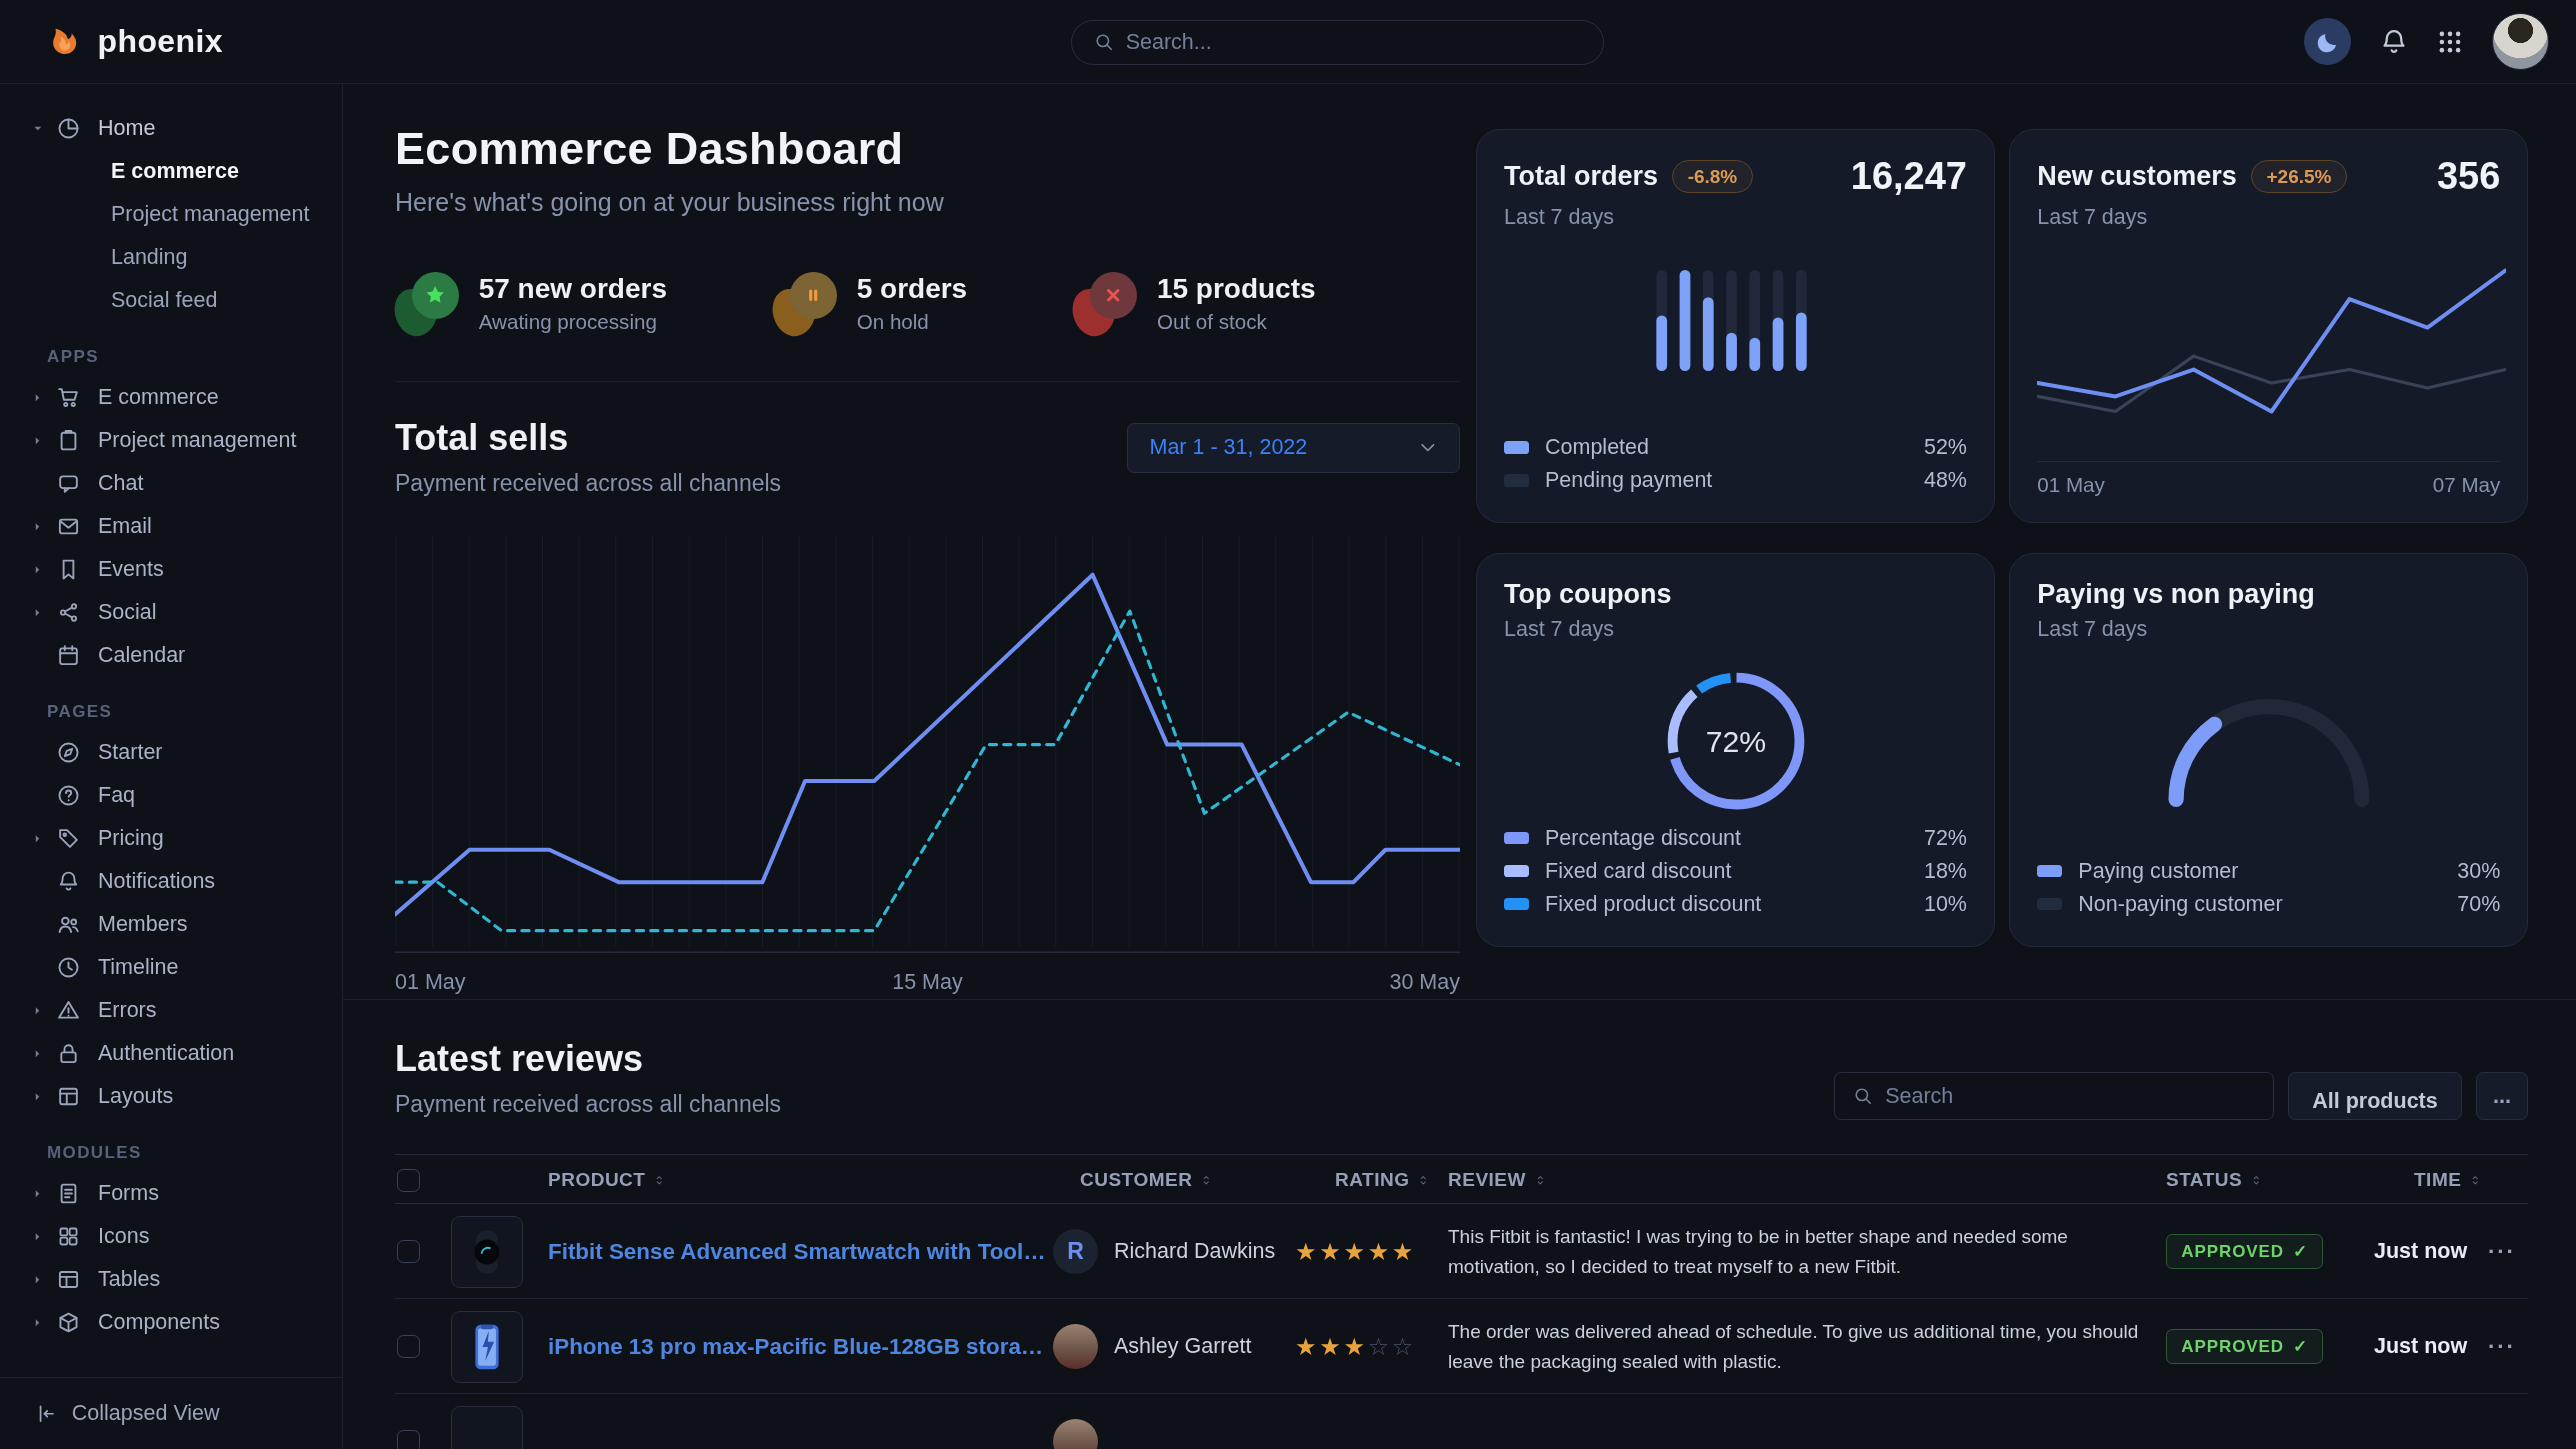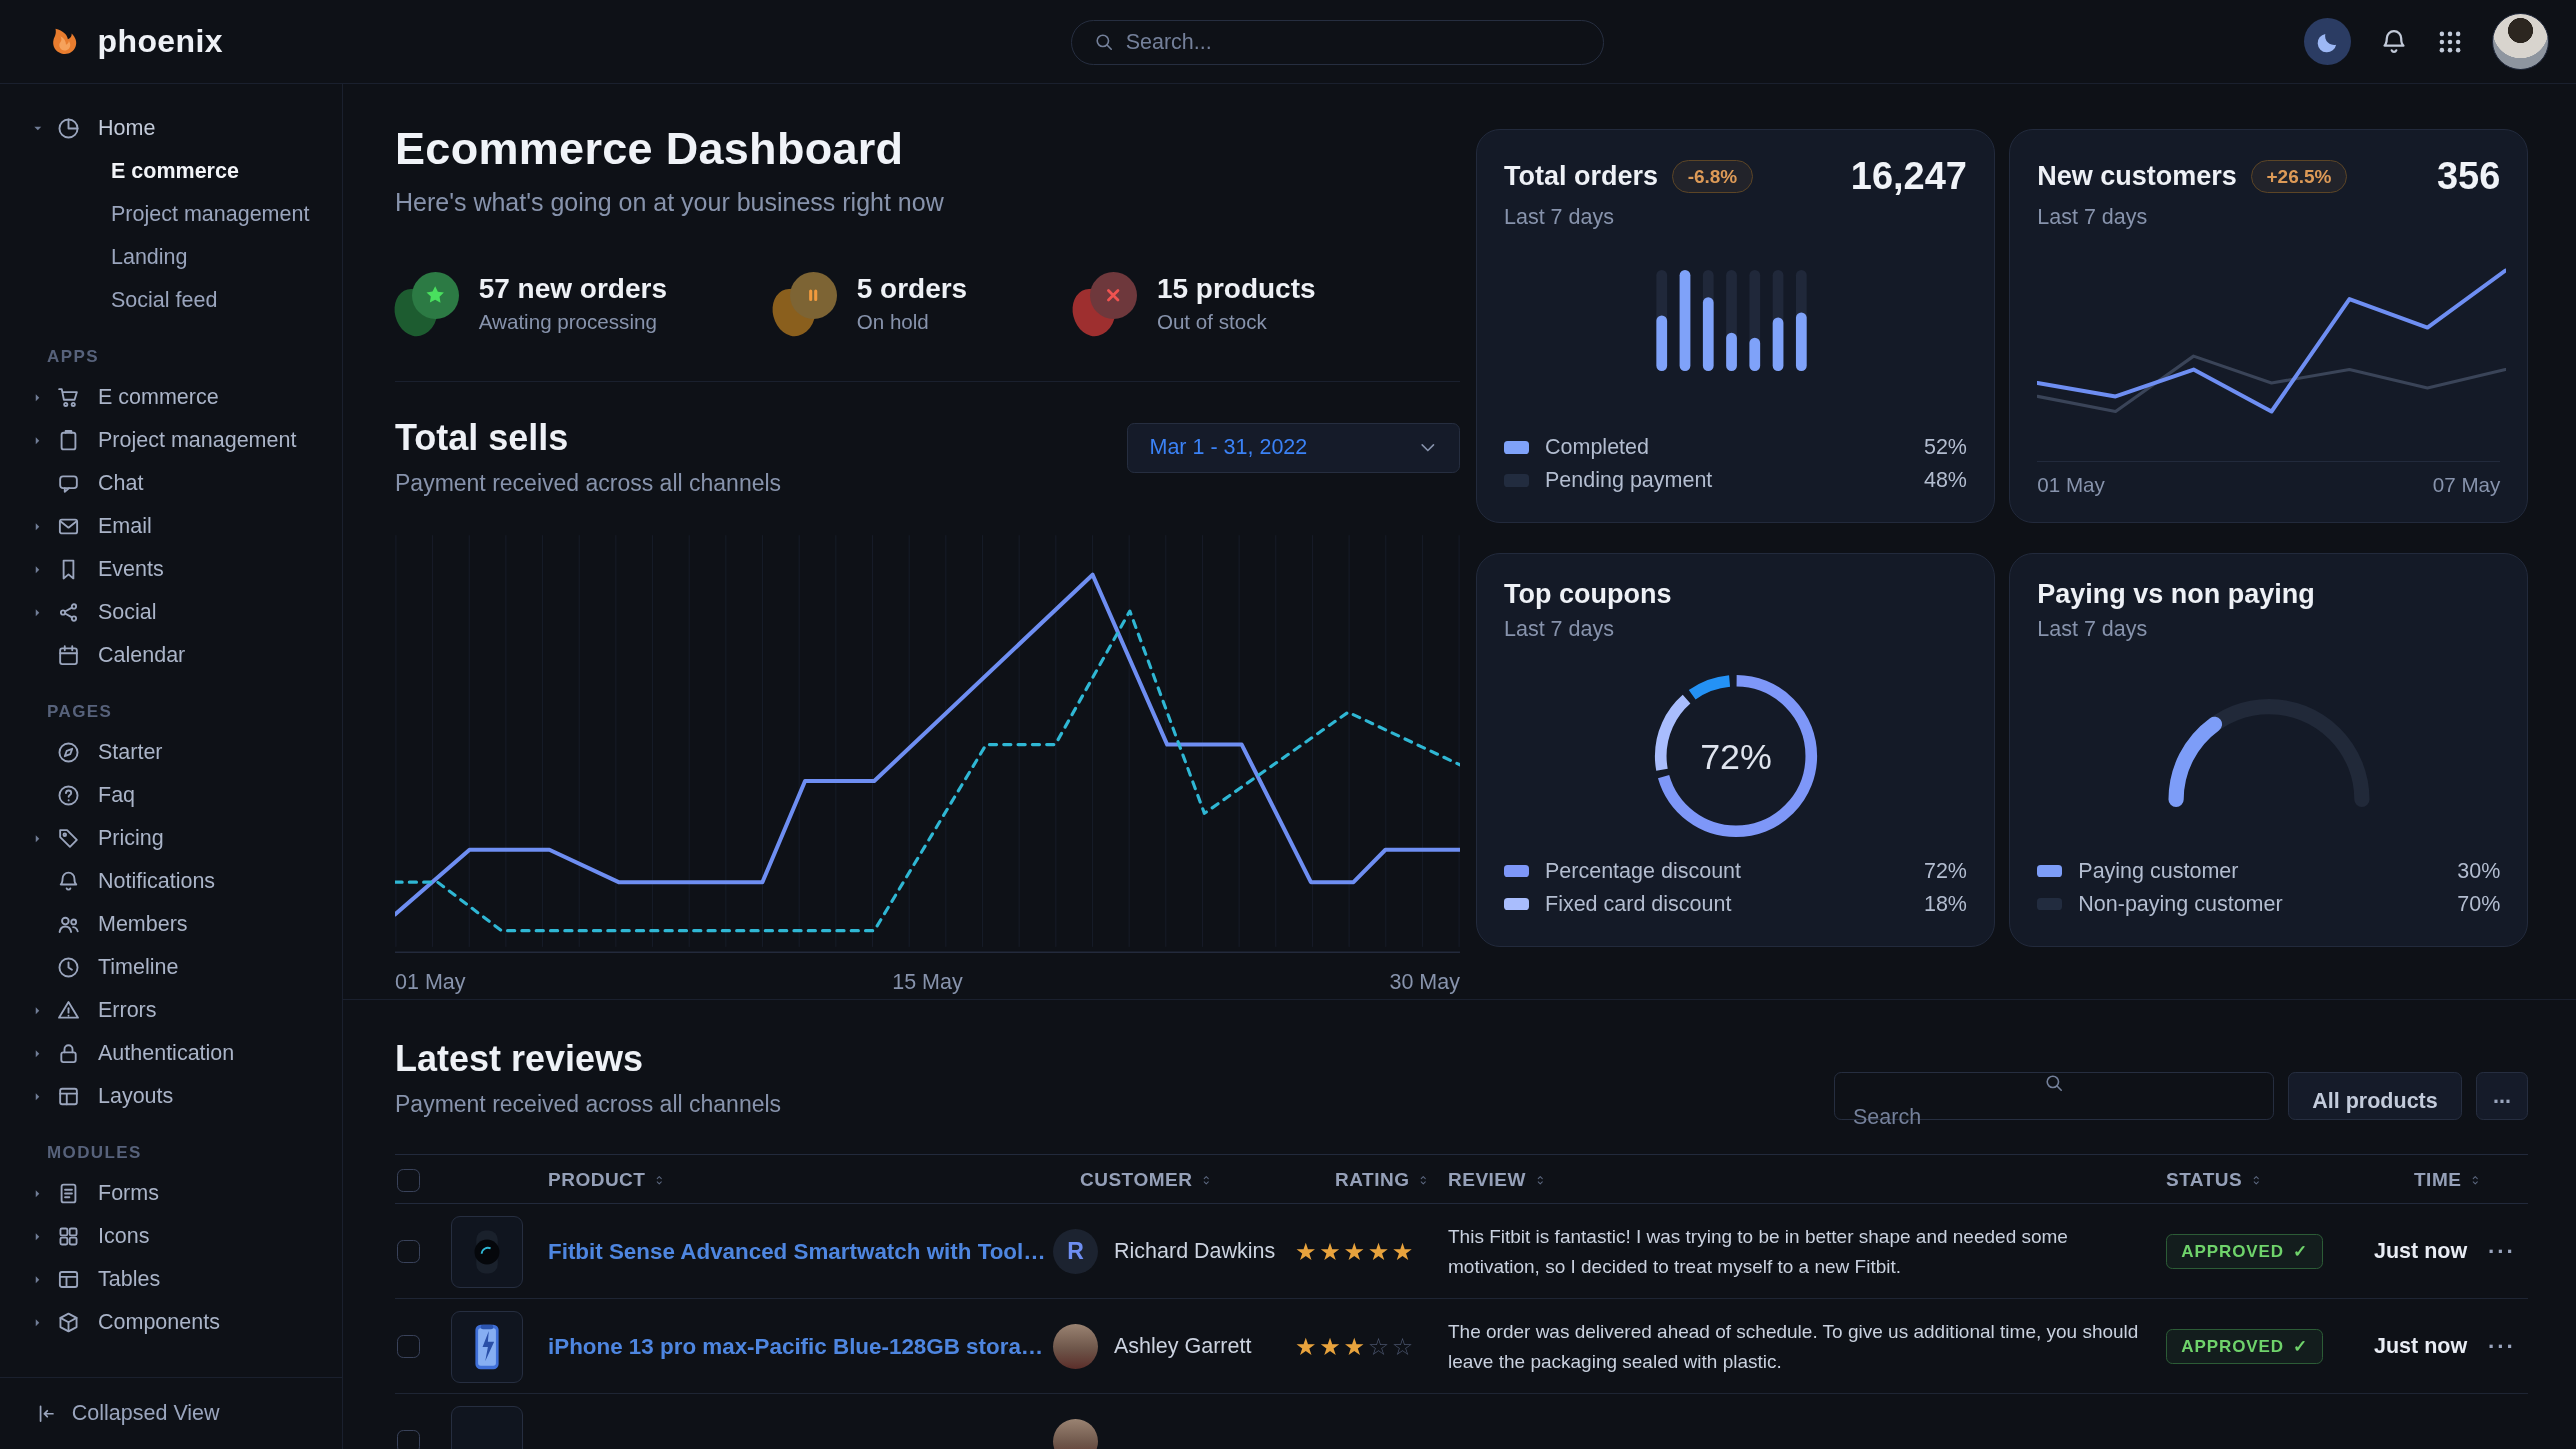--- a/index.html
+++ b/index.html
@@ -69,21 +69,21 @@
   .chart-center { margin:19.7px auto 0; display:block; }
   .mini-axis { height:0.9px; background:#222a3c; margin-top:auto; }
   .mini-labels { display:flex; justify-content:space-between; font-size:20.6px; color:#8793ac; margin-top:10.7px; }
 
   .section-divider { position:absolute; left:0; right:0; top:915px; height:0.9px; background:#1a202e; }
 
   
   .reviews { position:absolute; left:52px; right:48px; top:954px; }
   .rev-head { display:flex; }
   .rev-controls { margin-left:auto; display:flex; gap:14.3px; margin-top:34px; }
-  .rev-search { width:440px; height:48px; border:0.9px solid #262e40; border-radius:7.2px; display:flex; align-items:center; gap:12.5px; padding:0 18px; color:#74809a;flex-direction:column; }
+  .rev-search { width:440px; height:48px; border:0.9px solid #262e40; border-radius:7.2px; display:flex; align-items:center; gap:12.5px; padding:0 18px; color:#74809a; }
   .rev-search input { background:transparent; border:none; outline:none; color:#aeb8cc; font-size:21.5px; width:100%; font-family:inherit; }
   .rev-search input::placeholder { color:#74809a; }
   .btn { height:48px; border:0.9px solid #262e40; background:#151b29; color:#c3cbdb; border-radius:7.2px; font-size:21.5px; font-weight:600; padding:16px 23px; cursor:pointer; }
   .btn.dots { width:52px; padding:0; font-weight:bold; color:#9aa5bd; }
 
   .table { margin-top:34px; position:relative; }
   .thead { position:relative; height:50px; border-top:0.9px solid #222a3c; border-bottom:0.9px solid #222a3c; }
   .th { position:absolute; top:0; height:50px; display:flex; align-items:center; gap:8px; font-size:19px; font-weight:bold; color:#95a0b8; letter-spacing:0.5px; cursor:pointer; }
   .th .sort { font-size:12.5px; color:#5c6880; display:inline-flex; }
   .trow { position:relative; height:95px; border-bottom:0.9px solid #1e2534; }
@@ -644,20 +644,25 @@
           <div class="lg-row">
             <span class="lg-sw" style="background: rgb(126, 151, 248);"></span>
             <span>Percentage discount</span>
             <span class="lg-val">72%</span>
           </div>
           <div class="lg-row">
             <span class="lg-sw" style="background: rgb(169, 189, 253);"></span>
             <span>Fixed card discount</span>
             <span class="lg-val">18%</span>
           </div>
+          <div class="lg-row">
+            <span class="lg-sw" style="background: rgb(36, 146, 245);"></span>
+            <span>Fixed product discount</span>
+            <span class="lg-val">10%</span>
+          </div>
         </div>
     </div>
 
     <div class="card">
       <div class="card-head">
         <span class="card-title">Paying vs non paying</span>
       </div>
       <div class="card-sub">Last 7 days</div>
       <svg id="paying-gauge" class="chart-center" width="236" height="134" viewBox="0 0 264 150" style="margin-top:36px">
           <path d="M28 136 A104 104 0 0 1 236 136" fill="none" stroke="#212939" stroke-width="17" stroke-linecap="round"></path>

